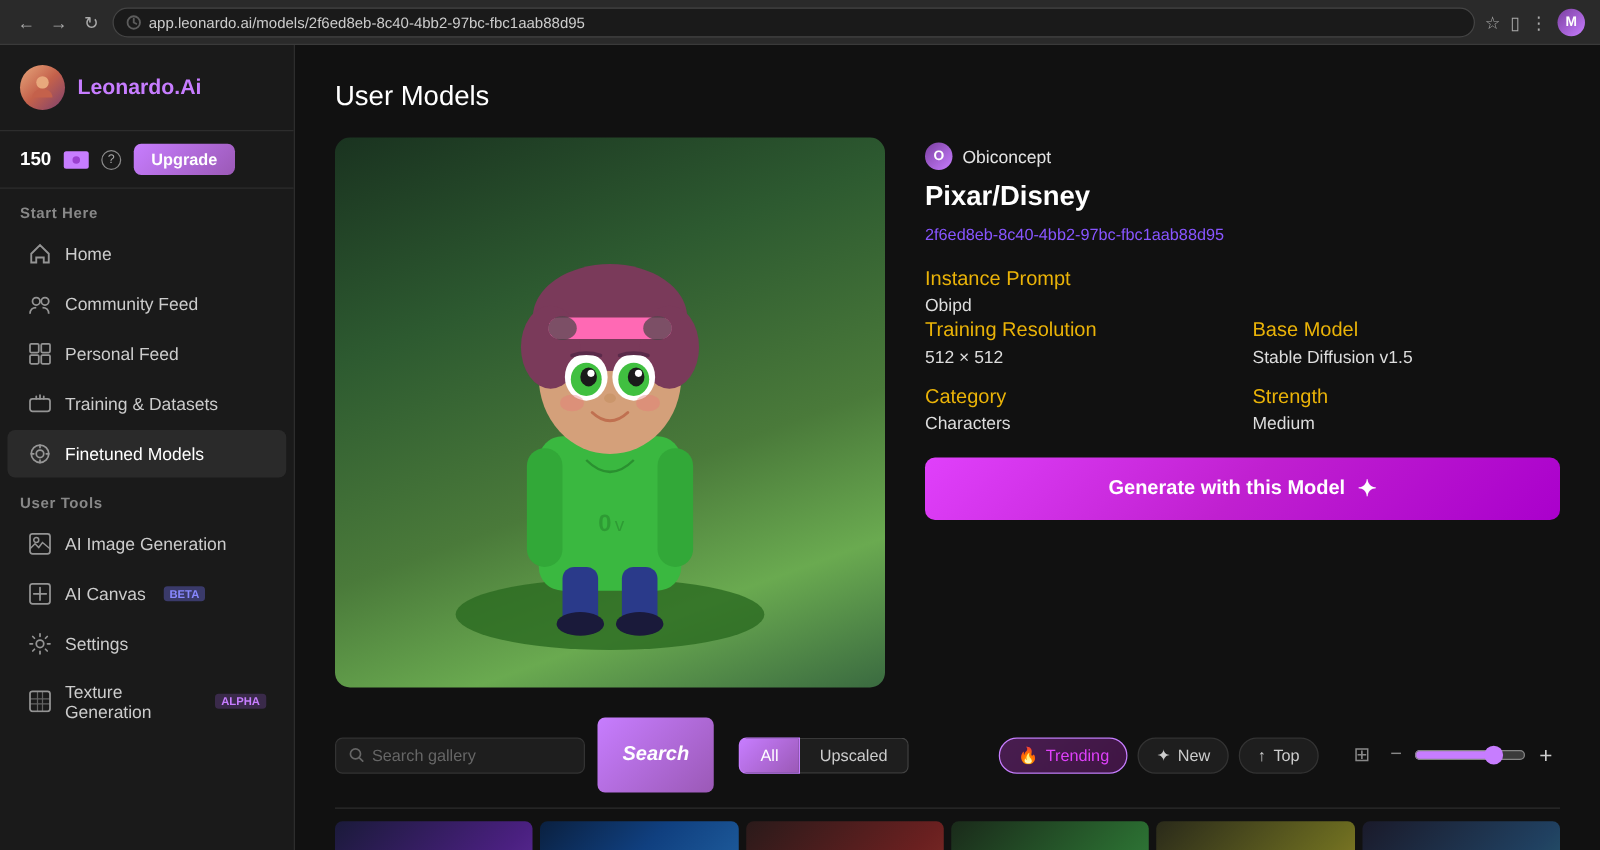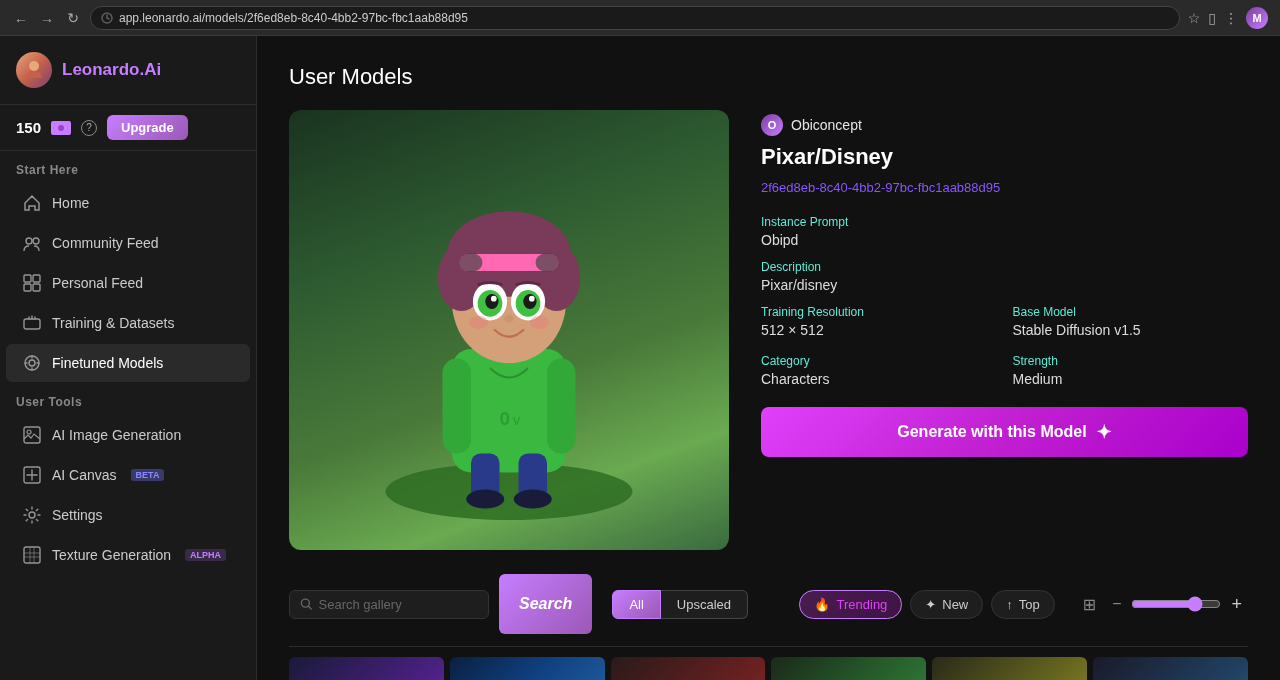--- a/index.html
+++ b/index.html
@@ -53,21 +53,21 @@
 
     
     .app-layout {
       display: flex;
       flex: 1;
       overflow: hidden;
     }
 
     
     .sidebar {
-      width: 257px;
+      width: 236px;
       background: #1a1a1a;
       border-right: 1px solid #2d2d2d;
       display: flex;
       flex-direction: column;
       overflow-y: auto;
       flex-shrink: 0;
     }
     .sidebar-logo {
       display: flex;
       align-items: center;
@@ -246,22 +246,22 @@
     }
 
     .model-meta-grid {
       display: grid;
       grid-template-columns: 1fr 1fr;
       gap: 16px;
       margin-bottom: 20px;
     }
 
     .meta-item-label {
-      font-size: 12px;
-      color: #5eead4;
+      font-size: 16px;
+      color: #eab308;
       margin-bottom: 3px;
     }
     .meta-item-value {
       font-size: 14px;
       color: #ddd;
       font-weight: 500;
     }
 
     .generate-btn {
       width: 100%;
@@ -636,24 +636,20 @@
         </div>
 
         <div class="model-name">Pixar/Disney</div>
         <div class="model-id">2f6ed8eb-8c40-4bb2-97bc-fbc1aab88d95</div>
 
         <div class="description-section">
           <div class="meta-item-label">Instance Prompt</div>
           <div class="meta-item-value">Obipd</div>
         </div>
 
-        <div style="margin: 12px 0;">
-          <div class="meta-item-label">Description</div>
-          <div class="meta-item-value">Pixar/disney</div>
-        </div>
 
         <div class="model-meta-grid">
           <div>
             <div class="meta-item-label">Training Resolution</div>
             <div class="meta-item-value">512 × 512</div>
           </div>
           <div>
             <div class="meta-item-label">Base Model</div>
             <div class="meta-item-value">Stable Diffusion v1.5</div>
           </div>

